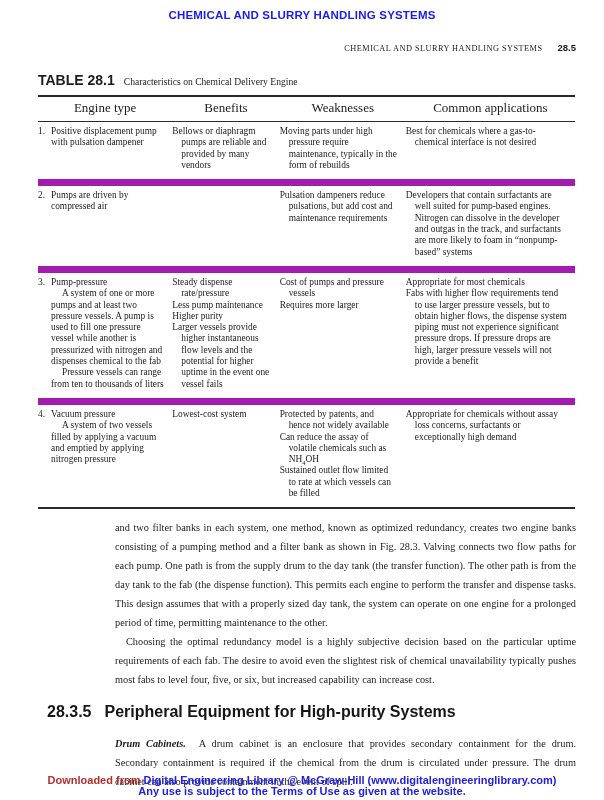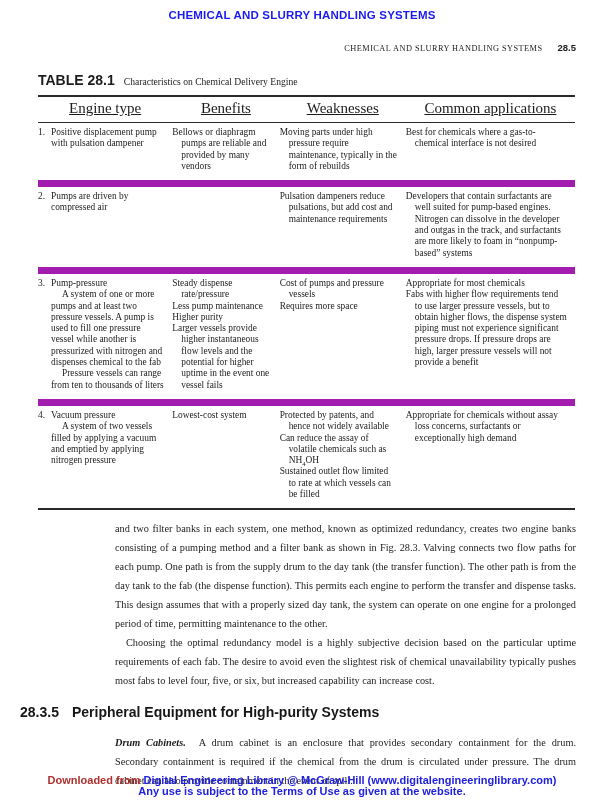--- a/index.html
+++ b/index.html
@@ -19,44 +19,44 @@
 
   .table-wrap { margin:17px 29px 0 38px; }
   .table-caption { font-size:9.6px; }
   .tc-label { font-family:"Liberation Sans", sans-serif; font-weight:700; font-size:14px; margin-right:9px; }
 
   table.chars {
     width:100%; border-collapse:collapse; table-layout:fixed; margin-top:7px;
     border-top:2px solid #2a2a2a; border-bottom:2px solid #2a2a2a;
   }
   table.chars th {
-    font-weight:normal; font-size:15px; padding:3px 2px 5px 2px;
-    border-bottom:1px solid #2a2a2a; text-align:center;text-decoration:underline;
+    font-weight:normal; font-size:13px; padding:3px 2px 5px 2px;
+    border-bottom:1px solid #2a2a2a; text-align:center;
   }
   table.chars tbody tr:not(:last-child) td { border-bottom:7px solid #a21caf; }
   table.chars td {
     vertical-align:top; font-size:9.4px; line-height:11.3px;
     padding:4px 8px 8px 0; text-align:left;
   }
   td.c-type { padding-left:2px; }
   .etype-first { padding-left:13px; text-indent:-13px; }
   .num { display:inline-block; width:13px; text-indent:0; }
   .etype-para { padding-left:13px; text-indent:11px; }
   .item { padding-left:9px; text-indent:-9px; }
   sub { font-size:6.8px; line-height:0; }
 
   .body-block {
     margin:9px 28px 0 115px; font-size:10.3px; line-height:19px;
     text-align:justify;
   }
   .body-block p { margin:0; }
   p.indent { text-indent:11px; }
   .section-head {
-    margin:14px 28px 0 20px;
-    font-family:"Liberation Sans", sans-serif; font-weight:700; font-size:14px;
+    margin:14px 28px 0 47px;
+    font-family:"Liberation Sans", sans-serif; font-weight:700; font-size:16px;
     color:#161616;
   }
   .sh-num { margin-right:13px; }
   .intro-block { margin-top:10px; }
   .drum-para { margin-top:13px !important; }
   .drum-label { font-weight:700; font-style:italic; margin-right:13px; }
 
   .footer {
     position:absolute; left:0; right:0; bottom:2px; text-align:center;
     font-family:"Liberation Sans", sans-serif; font-weight:700;
@@ -131,21 +131,21 @@
             <div class="etype-para">Pressure vessels can range from ten to thousands of liters</div>
           </td>
           <td>
             <div class="item">Steady dispense rate/pressure</div>
             <div class="item">Less pump maintenance</div>
             <div class="item">Higher purity</div>
             <div class="item">Larger vessels provide higher instantaneous flow levels and the potential for higher uptime in the event one vessel fails</div>
           </td>
           <td>
             <div class="item">Cost of pumps and pressure vessels</div>
-            <div class="item">Requires more space</div>
+            <div class="item">Requires more larger</div>
           </td>
           <td>
             <div class="item">Appropriate for most chemicals</div>
             <div class="item">Fabs with higher flow requirements tend to use larger pressure vessels, but to obtain higher flows, the dispense system piping must not experience significant pressure drops. If pressure drops are high, larger pressure vessels will not provide a benefit</div>
           </td>
         </tr>
         <tr>
           <td class="c-type">
             <div class="etype-first"><span class="num">4.</span><span>Vacuum pressure</span></div>
             <div class="etype-para">A system of two vessels filled by applying a vacuum and emptied by applying nitrogen pressure</div>

